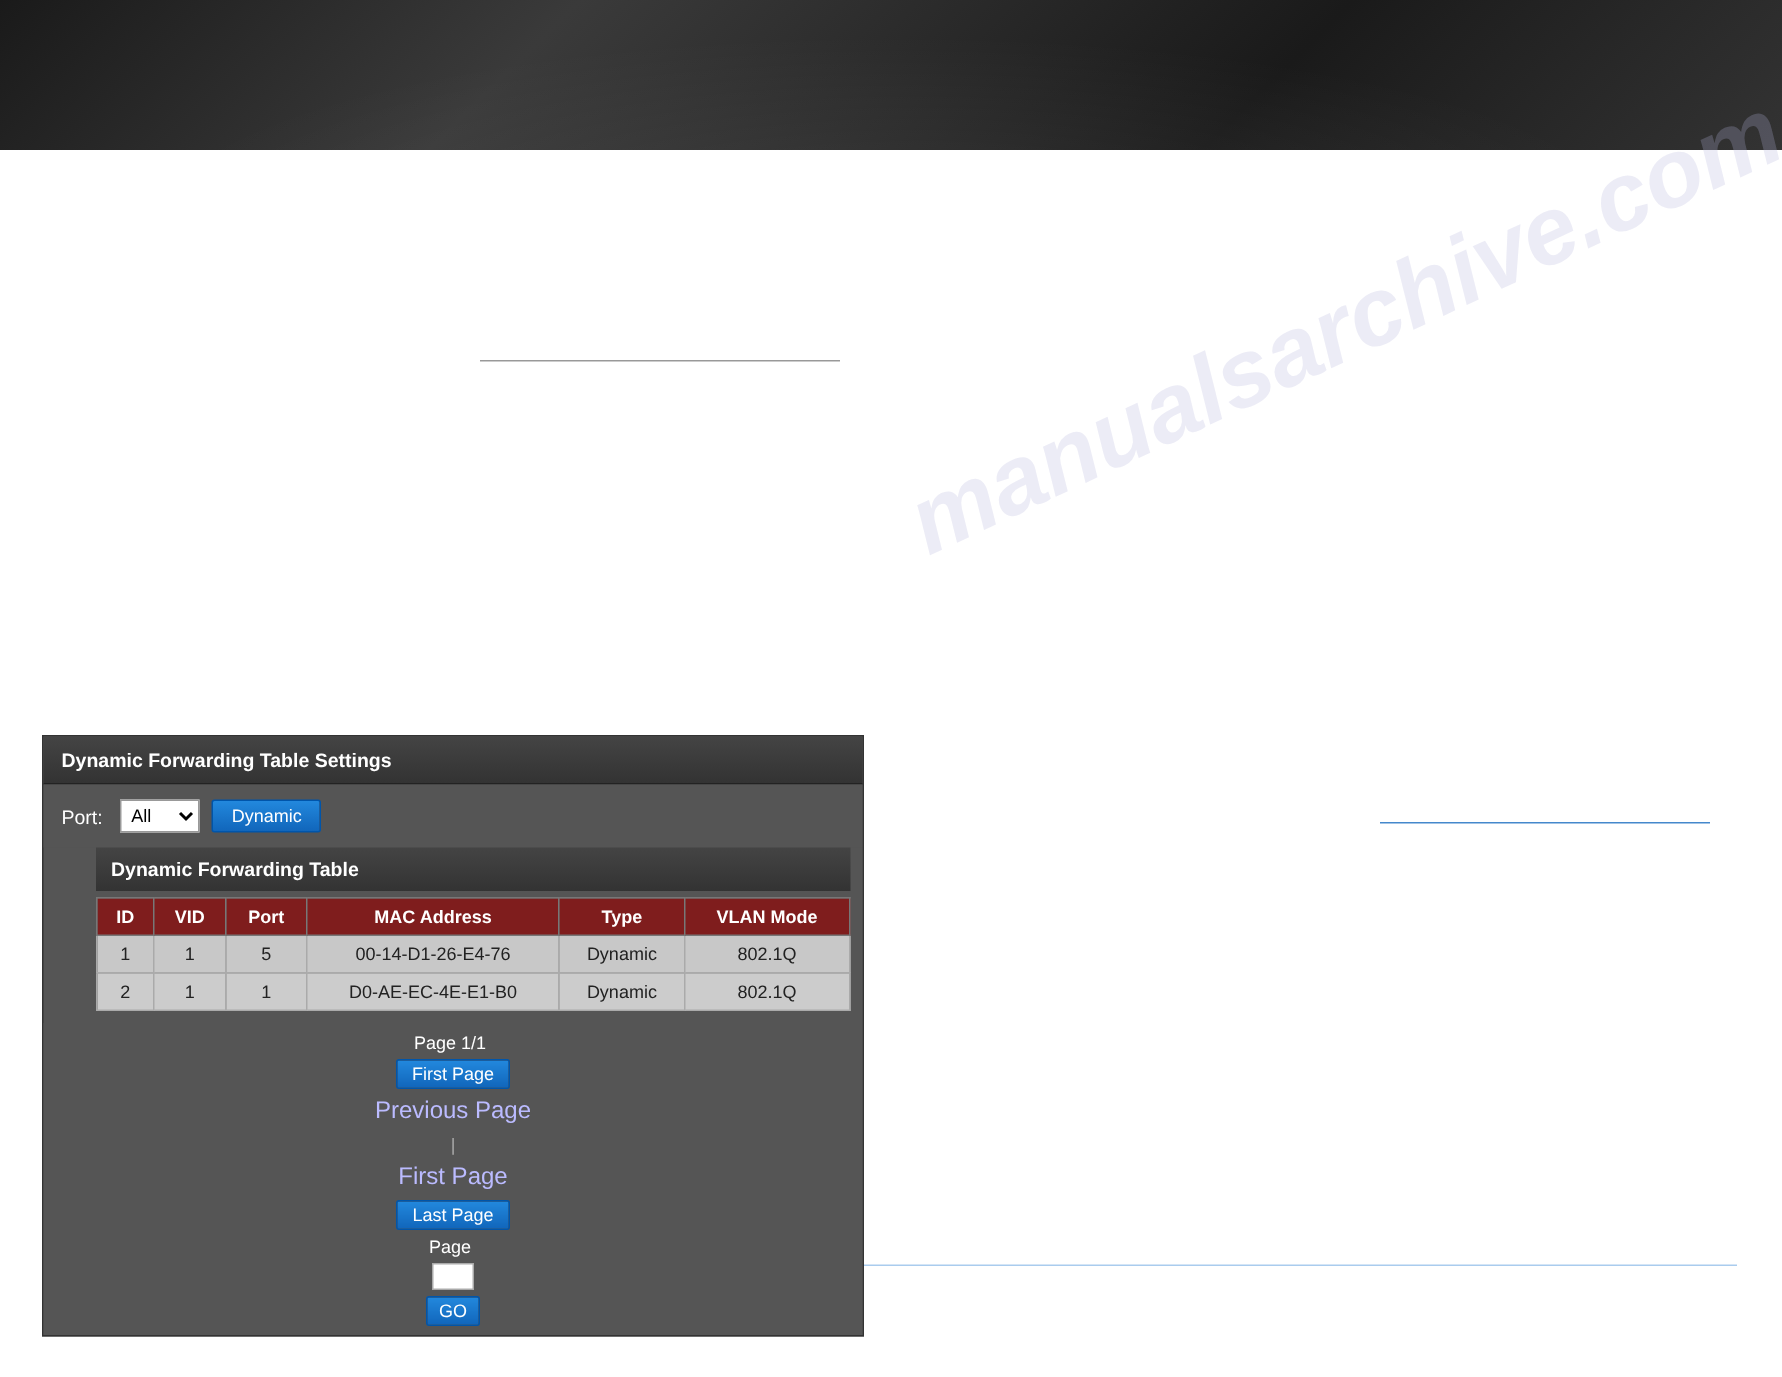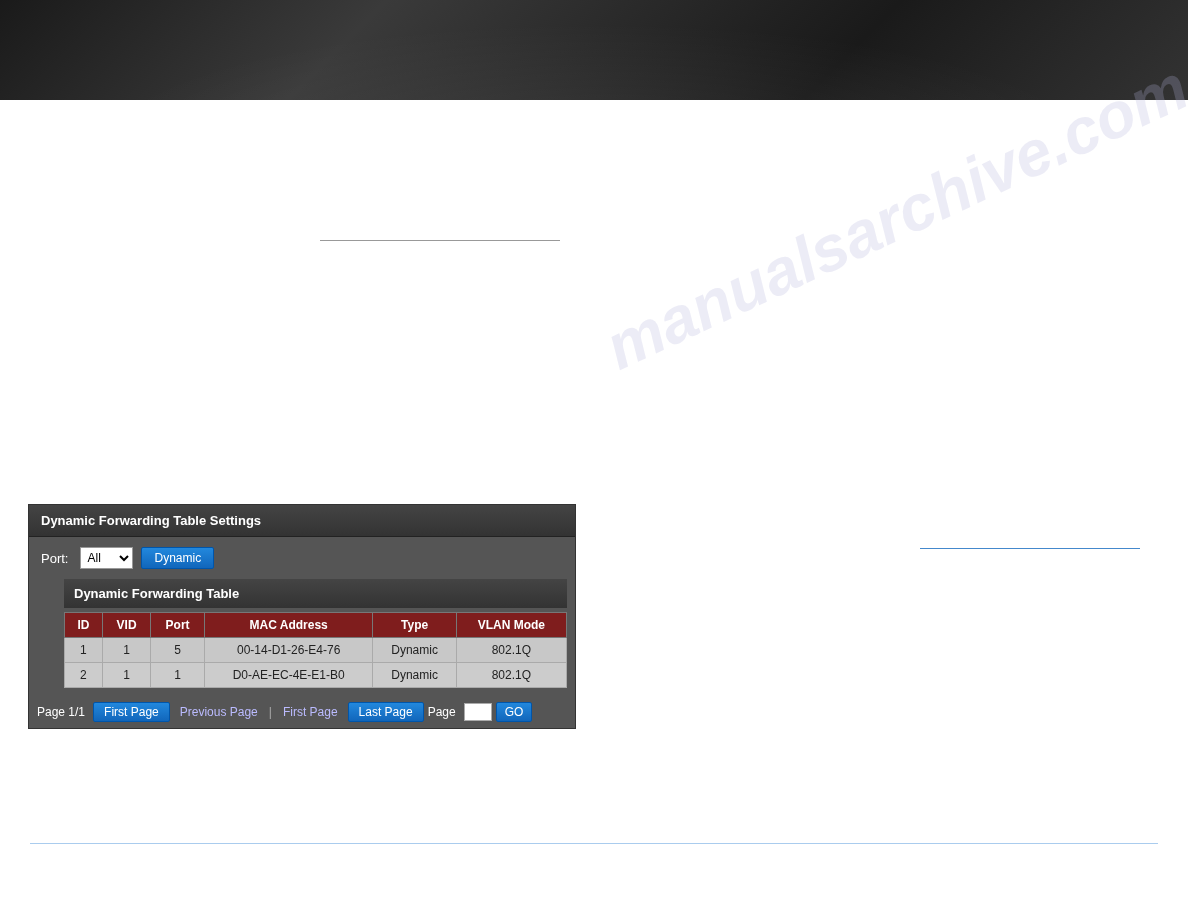--- a/index.html
+++ b/index.html
@@ -72,21 +72,21 @@
       bottom: 74px;
       left: 30px;
       right: 30px;
       height: 1px;
       background: #aaccee;
     }
 
     
     .main-panel {
       position: absolute;
-      top: 504px;
+      top: 490px;
       left: 28px;
       width: 548px;
       background: #555;
       border: 1px solid #333;
     }
 
     
     .panel-title {
       background: linear-gradient(to bottom, #444, #333);
       color: #ffffff;
@@ -182,20 +182,21 @@
 
     
     .pagination-row {
       background: #555;
       padding: 6px 8px;
       display: flex;
       align-items: center;
       gap: 4px;
       font-size: 12px;
       color: #fff;
+      flex-direction: column;
     }
 
     .page-info {
       color: #ffffff;
       margin-right: 4px;
     }
 
     .btn-active {
       background: linear-gradient(to bottom, #2288dd, #1166bb);
       color: #ffffff;
@@ -204,21 +205,21 @@
       font-size: 12px;
       cursor: pointer;
       border-radius: 2px;
     }
 
     .btn-inactive {
       background: transparent;
       color: #bbbbff;
       border: none;
       padding: 2px 6px;
-      font-size: 12px;
+      font-size: 16px;
       cursor: pointer;
       text-decoration: none;
     }
 
     .page-input {
       width: 28px;
       height: 18px;
       font-size: 11px;
       text-align: center;
       border: 1px solid #aaa;

